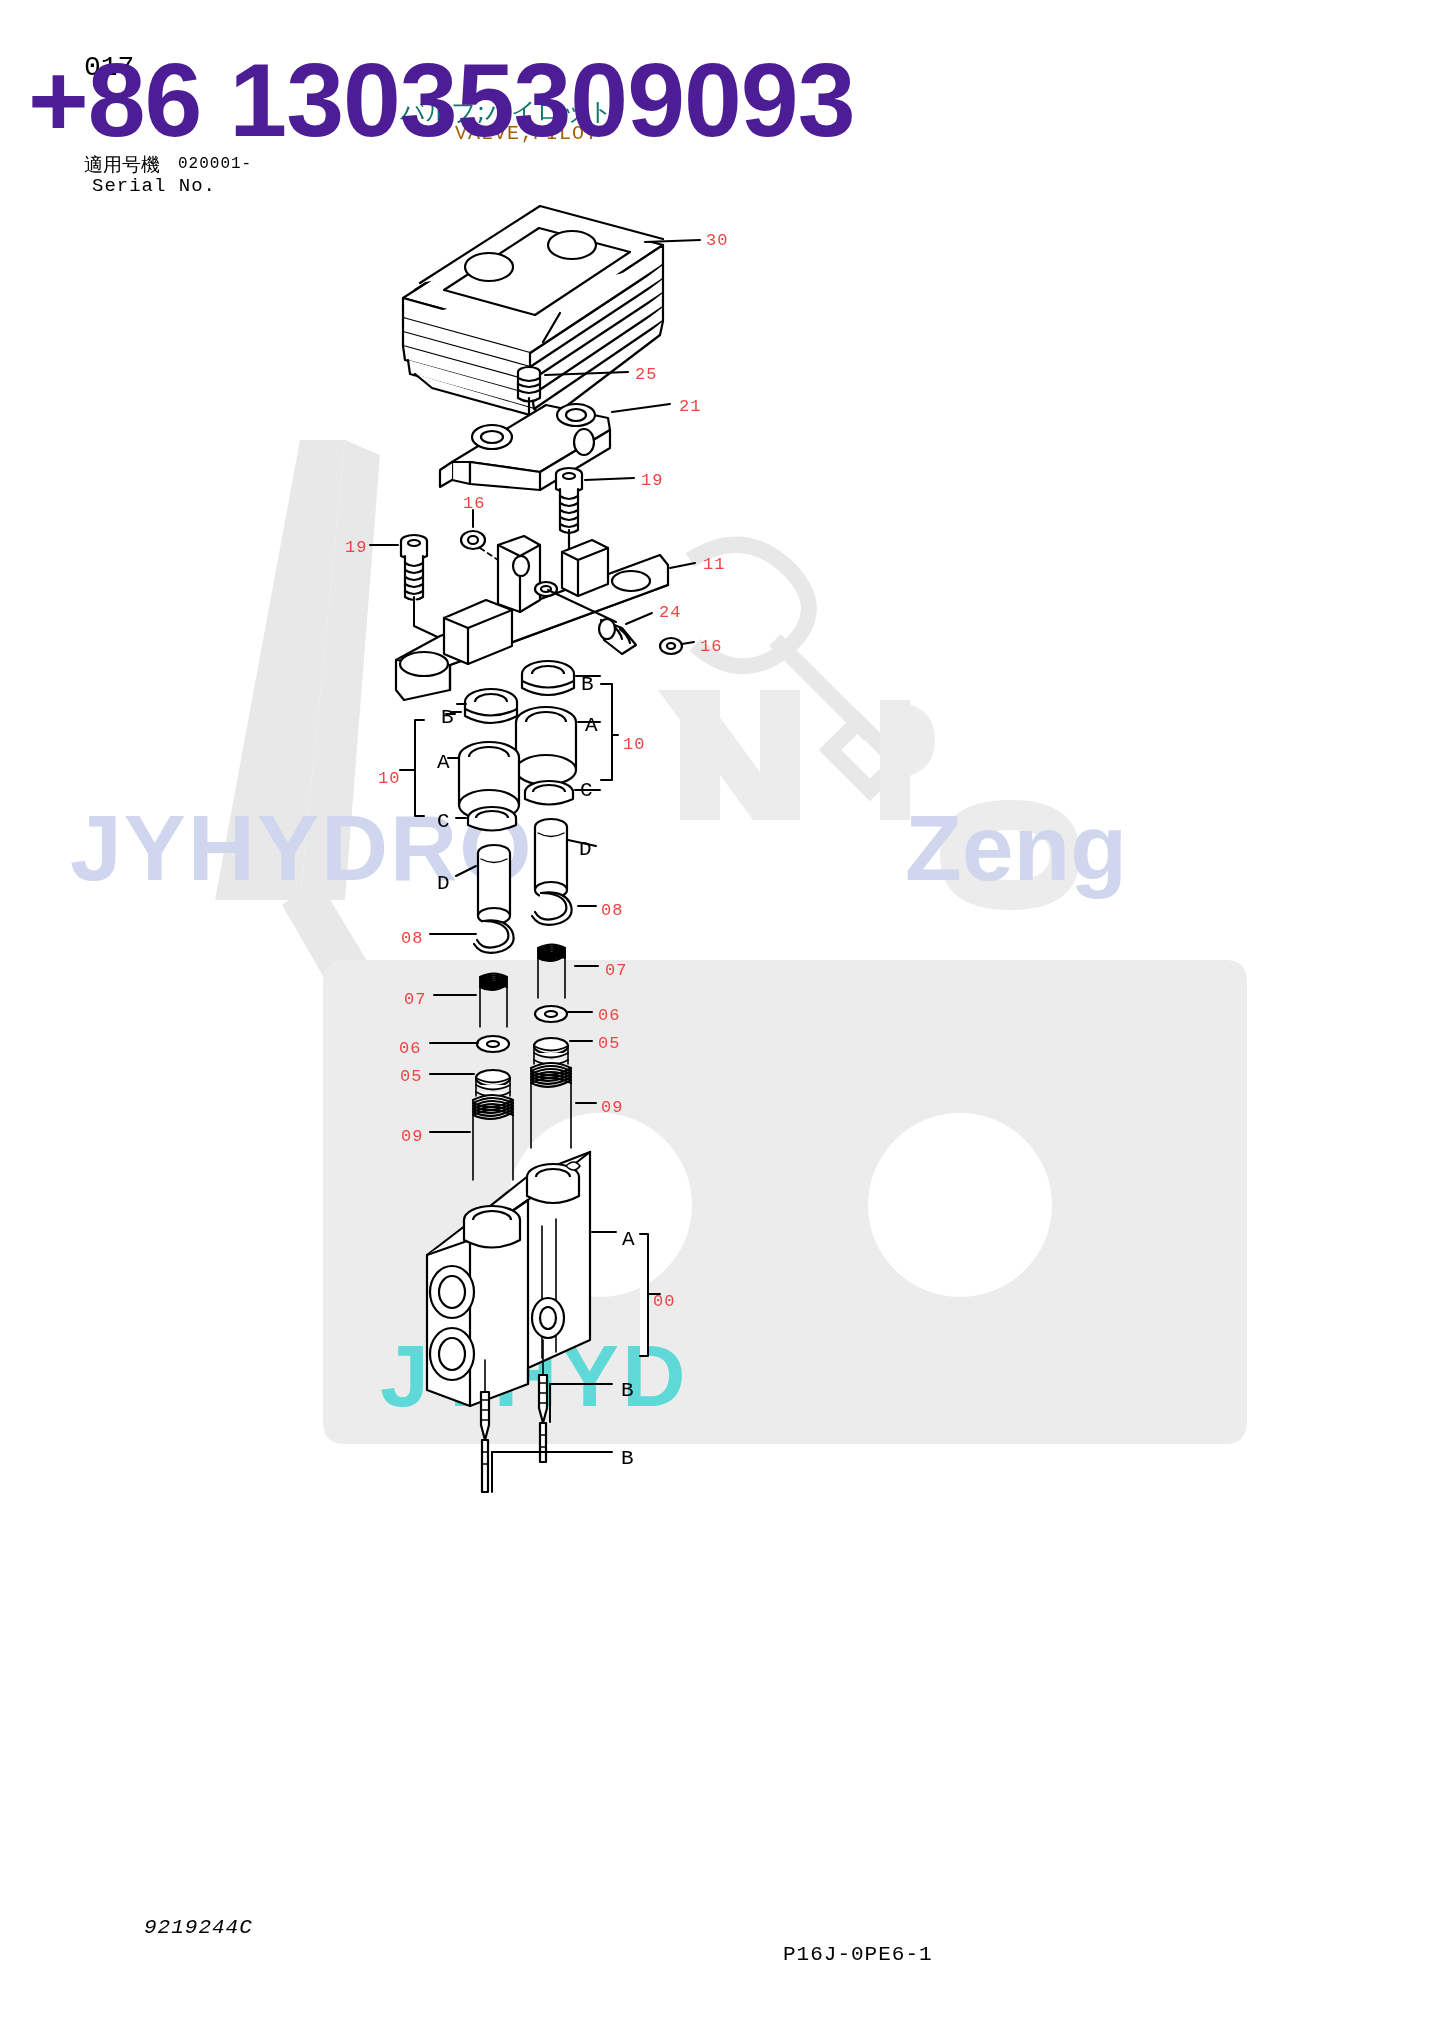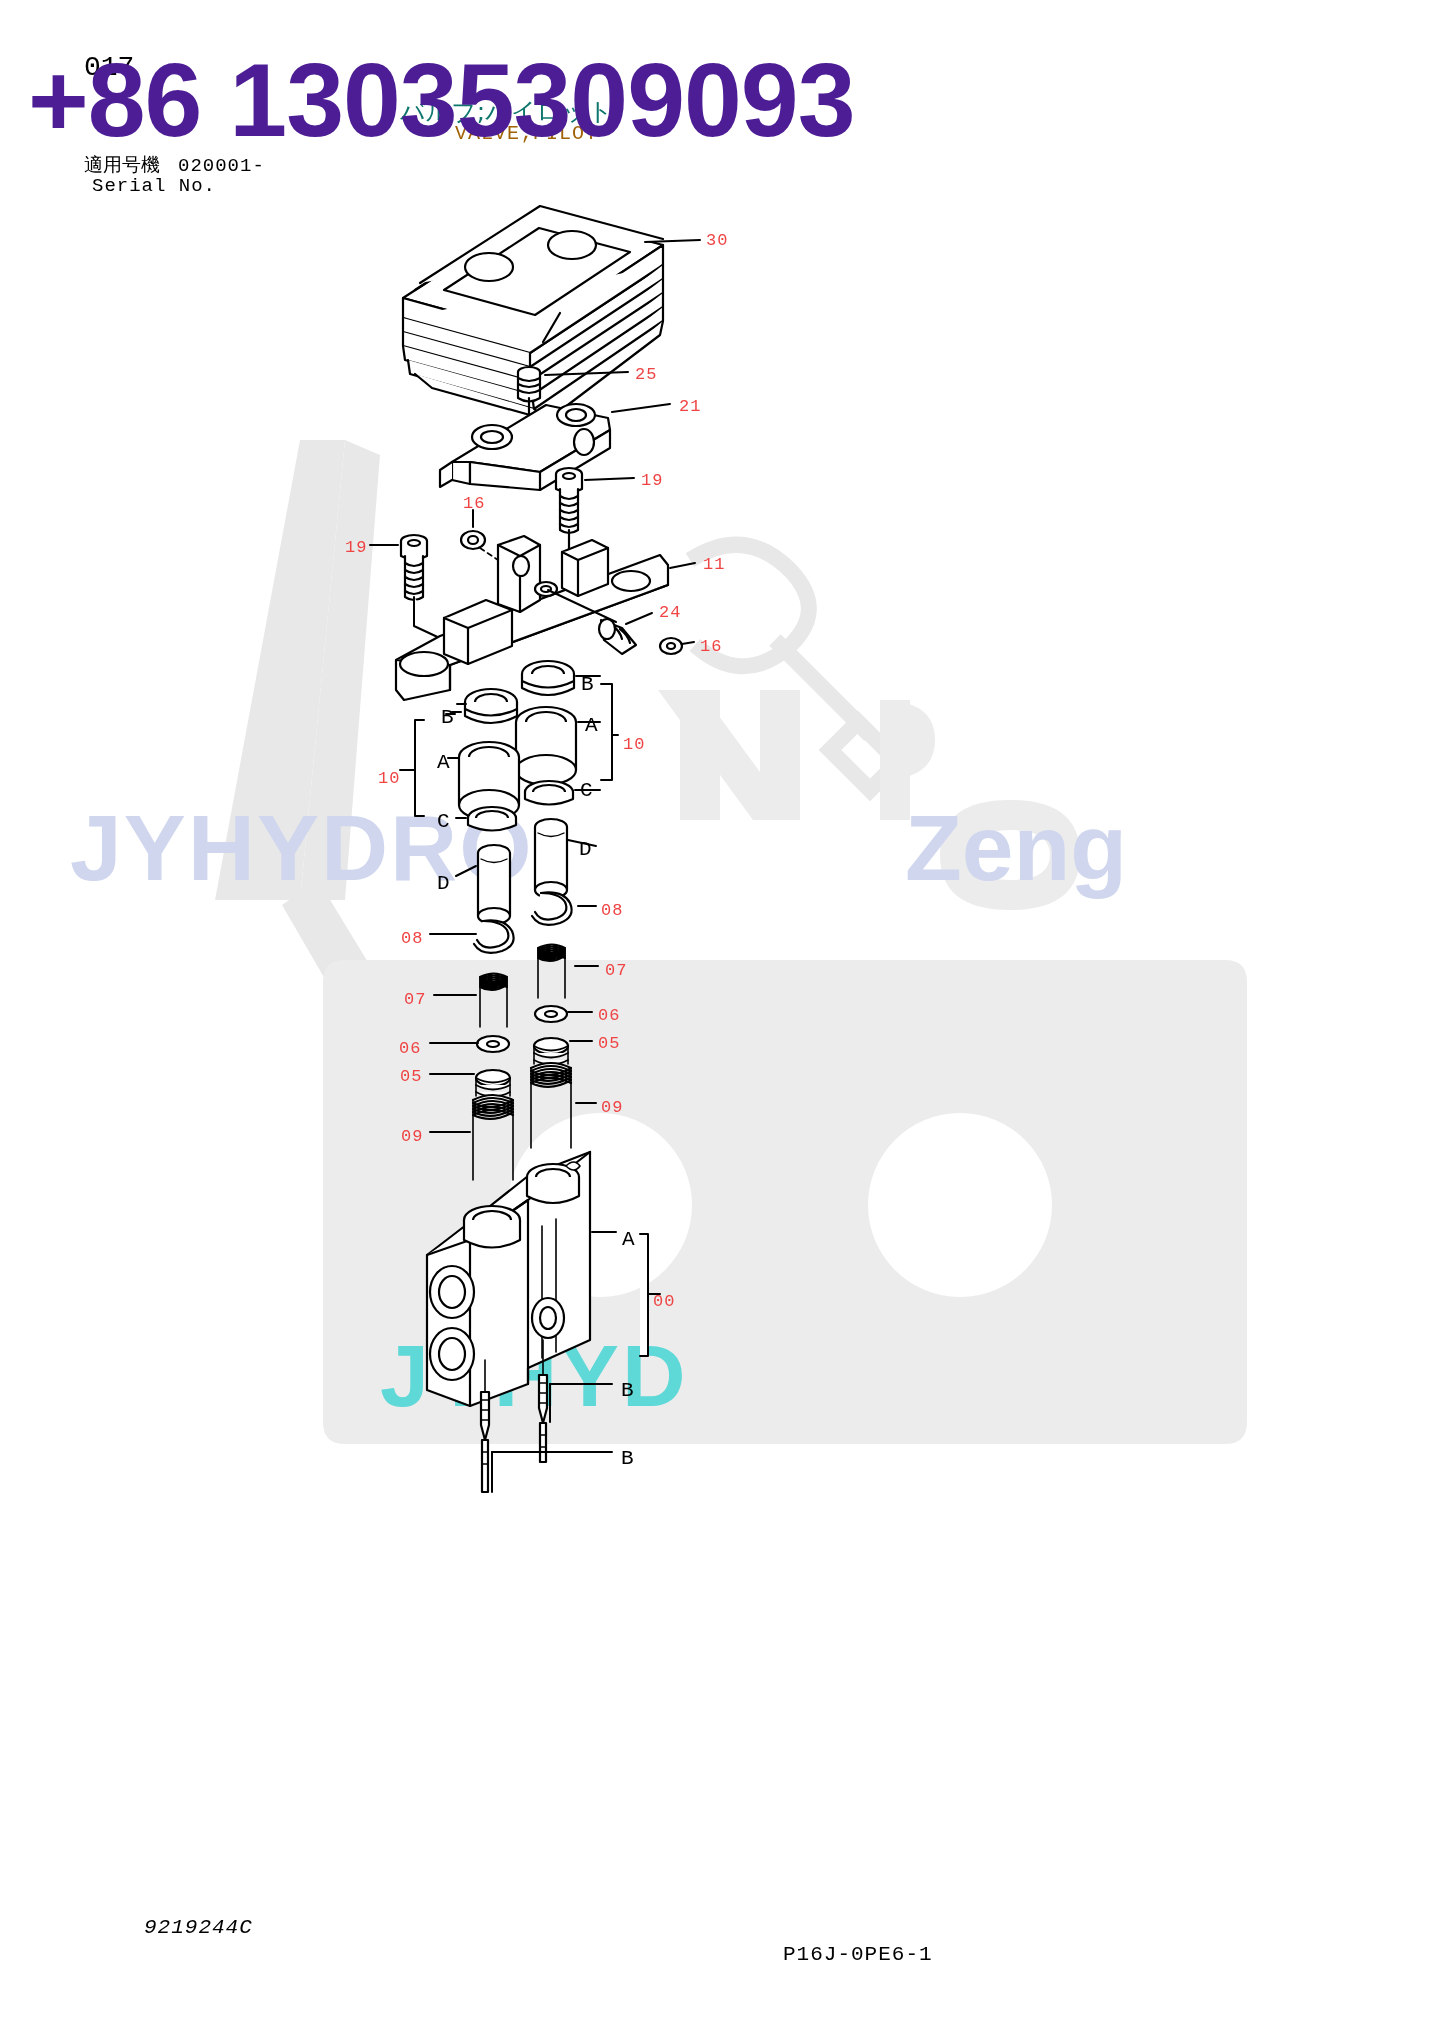--- a/index.html
+++ b/index.html
@@ -21,21 +21,21 @@
 
   
   .pg-num{position:absolute;left:84px;top:52px;font-size:28px;color:#000;
           font-family:"Liberation Mono",monospace;letter-spacing:0px;}
   .title-jp{position:absolute;left:400px;top:95px;font-size:25px;color:#0f766e;
             font-family:"DejaVu Sans",sans-serif;white-space:nowrap;}
   .title-en{position:absolute;left:455px;top:122px;font-size:20px;color:#a16207;
             font-family:"Liberation Mono",monospace;letter-spacing:1px;white-space:nowrap;}
   .serial-jp{position:absolute;left:84px;top:152px;font-size:19px;color:#000;
              font-family:"DejaVu Sans",sans-serif;white-space:nowrap;}
-  .serial-no{position:absolute;left:178px;top:155px;font-size:19px;color:#000;
+  .serial-no{position:absolute;left:178px;top:155px;font-size:16px;color:#000;
              font-family:"Liberation Mono",monospace;letter-spacing:1px;}
   .serial-en{position:absolute;left:92px;top:175px;font-size:19px;color:#000;
              font-family:"Liberation Mono",monospace;letter-spacing:1px;}
 
   
   .foot-left{position:absolute;left:112px;top:1916px;font-size:21px;color:#000;
              font-family:"Liberation Mono",monospace;font-style:italic;letter-spacing:1px;margin-left:32px;}
   .foot-right{position:absolute;left:783px;top:1943px;font-size:21px;color:#000;
               font-family:"Liberation Mono",monospace;letter-spacing:1px;}
 

